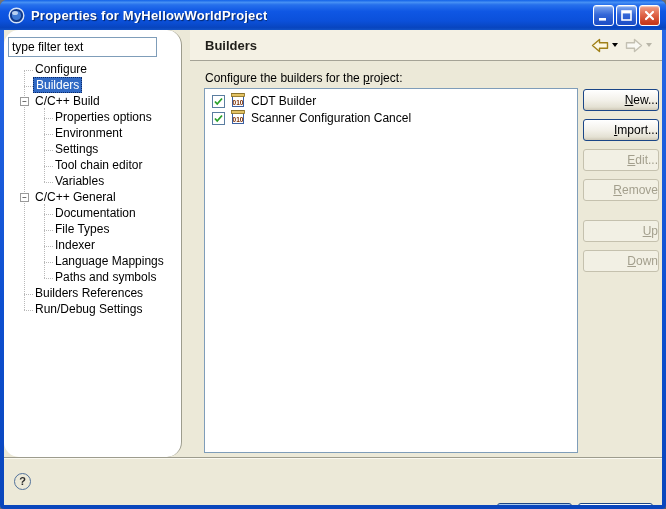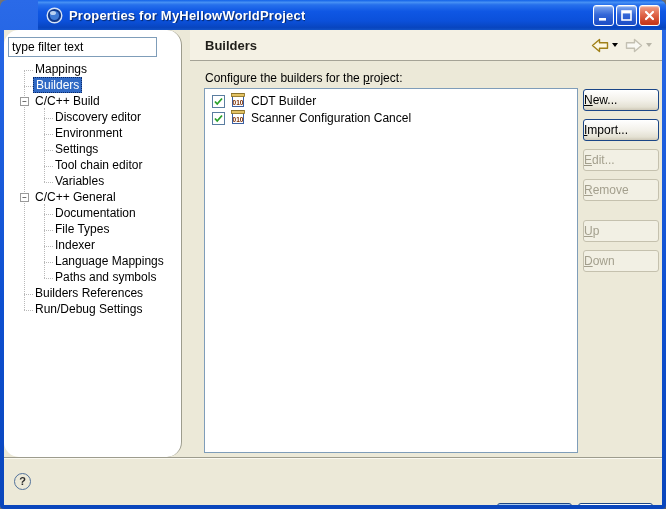--- a/index.html
+++ b/index.html
@@ -2,21 +2,20 @@
 <html><head>
 <meta charset="utf-8">
 <style>
   * { margin:0; padding:0; box-sizing:border-box; }
   html,body { background:#777; font-family:"Liberation Sans", sans-serif; }
   .window {
     position:relative; width:666px; height:509px;
     background:linear-gradient(180deg,#2a6ae8 0%, #0d4fd0 60%, #0a46bc 100%);
     border-radius:7px 7px 4px 4px; overflow:hidden;
     box-shadow:2px 2px 6px rgba(0,0,0,.4);
-    padding-left:38px;
   }
   
   .titlebar {
     height:30px; display:flex; align-items:center; padding:0 6px 0 8px;
     background:linear-gradient(180deg,#1262e8 0%, #4690f4 8%, #2670ec 16%, #0f57e4 38%, #0b50da 70%, #0845bf 92%, #1152c6 100%);
   }
   .titlebar .apptitle {
     color:#fff; font-weight:bold; font-size:13px; margin-left:6px;
     text-shadow:1px 1px 1px rgba(0,0,0,.55); letter-spacing:.2px;
     white-space:nowrap; overflow:hidden;
@@ -68,21 +67,21 @@
   .tri { width:0; height:0; border-left:3.5px solid transparent; border-right:3.5px solid transparent; border-top:4px solid #000; margin-left:1px; }
   .tri.dis { border-top-color:#b9b6a8; }
   .desc { position:absolute; left:15px; top:41px; font-size:12px; color:#000; }
   .mn { text-decoration:underline; }
   .listbox { position:absolute; left:14px; top:58px; width:374px; bottom:4px; background:#fff; border:1px solid #7f9db9; padding-top:2px; }
   .lrow { display:flex; align-items:flex-end; height:17px; padding-left:7px; gap:5px; font-size:12px; color:#000; }
   
   .actions { position:absolute; top:59px; right:3px; width:76px; }
   .abtn {
     width:76px; height:22px; margin-bottom:8px; border-radius:3px; font-size:12px;
-    font-family:"Liberation Sans",sans-serif; display:block; text-align:left; line-height:20px;
+    font-family:"Liberation Sans",sans-serif; display:block; text-align:right; line-height:20px;
   }
   .abtn.en {
     border:1px solid #1b4687; color:#000;
     background:linear-gradient(180deg,#ffffff 0%, #f3f1ea 50%, #e4e1d3 85%, #cfc9b8 100%);
   }
   .abtn.dis {
     border:1px solid #c5c1ae; color:#a39f8d; background:#f2f0e4;
   }
   .abtn.gap { margin-top:19px; }
   
@@ -140,24 +139,24 @@
 
   <div class="client">
 
     <div class="sidebar">
       <input class="filter-input" type="text" value="type filter text" style="">
       <div class="tree">
         <div class="guide g-root"></div>
         <div class="guide g-a"></div>
         <div class="guide g-b"></div>
 
-        <div class="trow lvl1"><span class="dash"></span><span class="tlabel">Mappings</span></div>
+        <div class="trow lvl1"><span class="dash"></span><span class="tlabel">Configure</span></div>
         <div class="trow lvl1 sel"><span class="dash"></span><span class="tlabel">Builders</span></div>
         <div class="trow lvl1"><span class="expander"></span><span class="tlabel">C/C++ Build</span></div>
-        <div class="trow lvl2"><span class="dash"></span><span class="tlabel">Discovery editor</span></div>
+        <div class="trow lvl2"><span class="dash"></span><span class="tlabel">Properties options</span></div>
         <div class="trow lvl2"><span class="dash"></span><span class="tlabel">Environment</span></div>
         <div class="trow lvl2"><span class="dash"></span><span class="tlabel">Settings</span></div>
         <div class="trow lvl2"><span class="dash"></span><span class="tlabel">Tool chain editor</span></div>
         <div class="trow lvl2"><span class="dash"></span><span class="tlabel">Variables</span></div>
         <div class="trow lvl1"><span class="expander"></span><span class="tlabel">C/C++ General</span></div>
         <div class="trow lvl2"><span class="dash"></span><span class="tlabel">Documentation</span></div>
         <div class="trow lvl2"><span class="dash"></span><span class="tlabel">File Types</span></div>
         <div class="trow lvl2"><span class="dash"></span><span class="tlabel">Indexer</span></div>
         <div class="trow lvl2"><span class="dash"></span><span class="tlabel">Language Mappings</span></div>
         <div class="trow lvl2"><span class="dash"></span><span class="tlabel">Paths and symbols</span></div>

